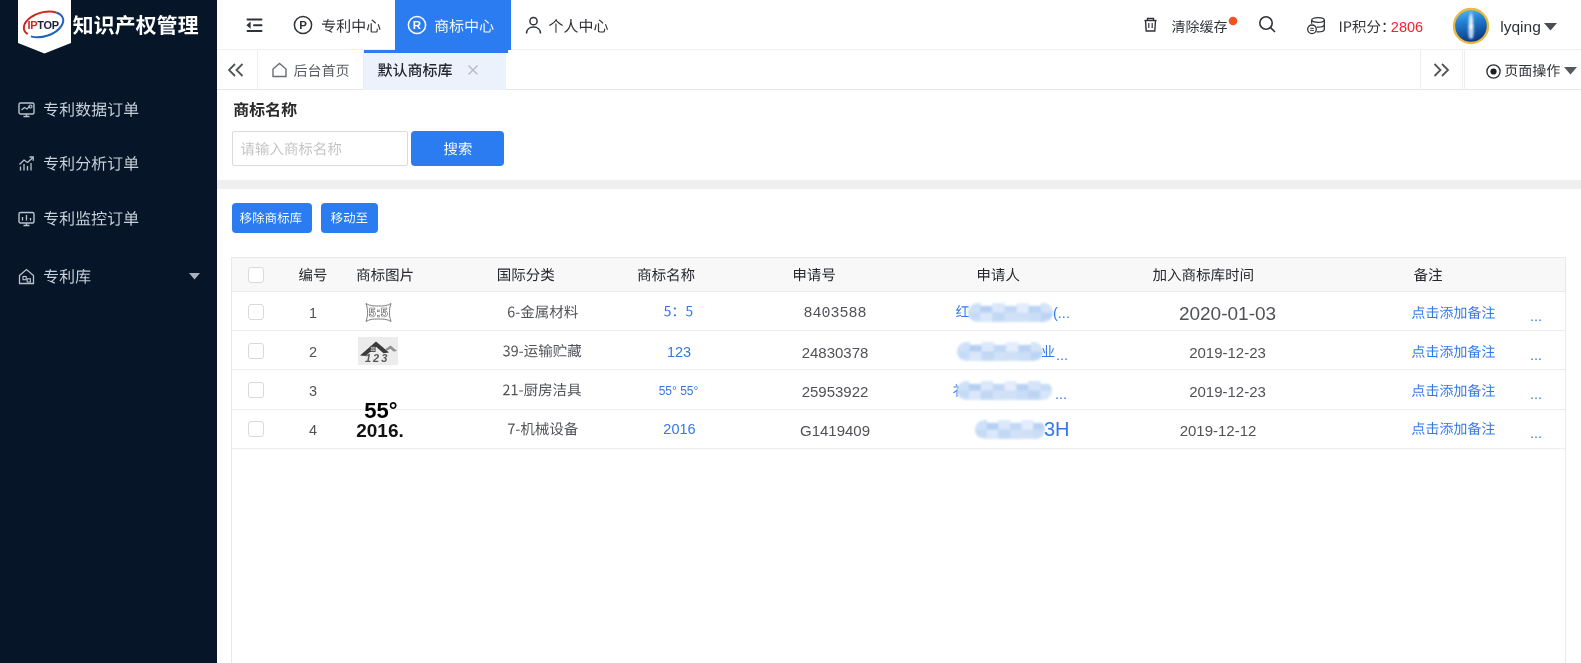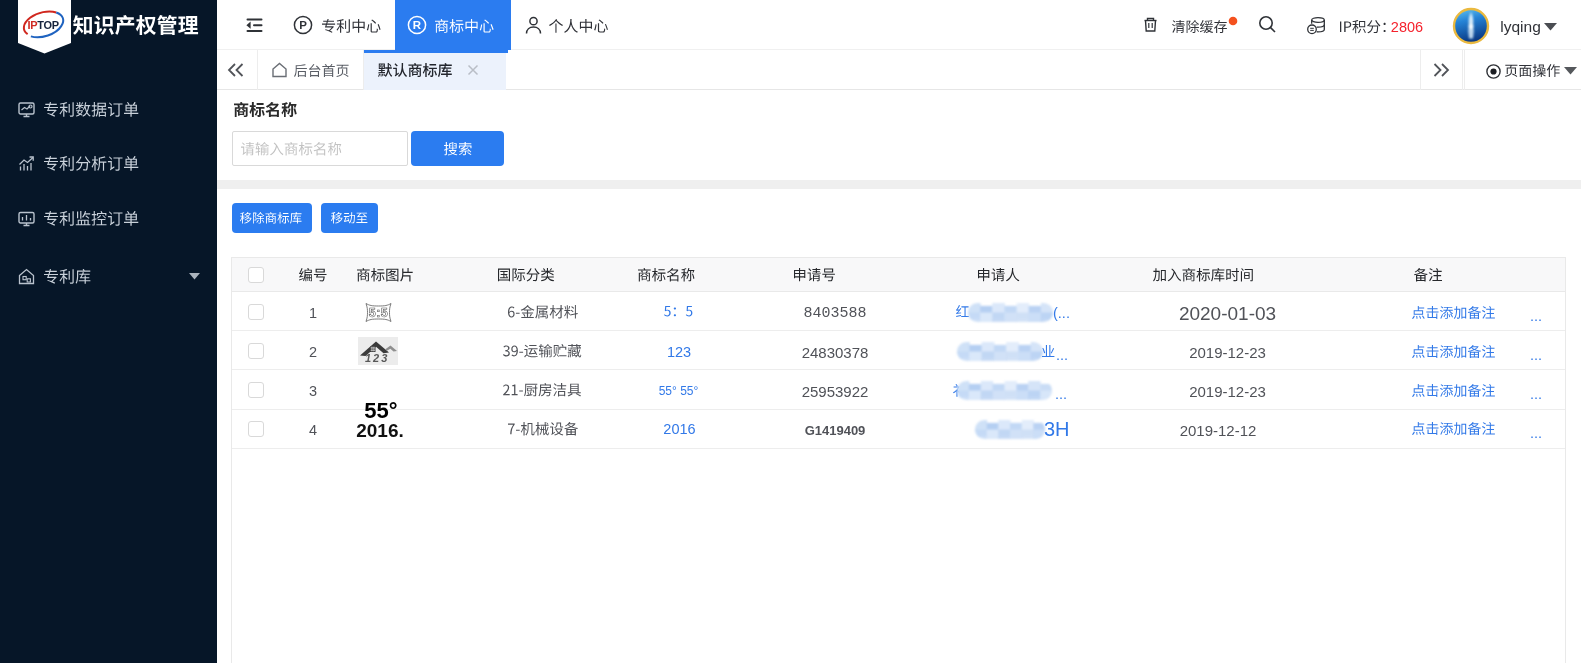--- a/index.html
+++ b/index.html
@@ -267,21 +267,21 @@
     </svg>
     <svg style="position:absolute;left:663.8px;top:306.3px;" width="30" height="12" viewBox="0 0 30 12">
       <path d="M3.3 10.4C5 10.4 6.7 9.2 6.7 6.9C6.7 4.7 5.2 3.7 3.6 3.7C2.9 3.7 2.5 3.8 2 4.1L2.3 1.1H6.1V0H1.2L0.8 4.8L1.5 5.2C2.1 4.8 2.5 4.6 3.2 4.6C4.5 4.6 5.3 5.5 5.3 7C5.3 8.5 4.4 9.4 3.2 9.4C2 9.4 1.2 8.8 0.6 8.2L0 9.1C0.7 9.8 1.7 10.4 3.3 10.4Z M10.9 3.5C11.5 3.5 12 3.1 12 2.4C12 1.8 11.5 1.4 10.9 1.4C10.3 1.4 9.8 1.8 9.8 2.4C9.8 3.1 10.3 3.5 10.9 3.5ZM10.9 10.3C11.5 10.3 12 9.9 12 9.3C12 8.6 11.5 8.2 10.9 8.2C10.3 8.2 9.8 8.6 9.8 9.3C9.8 9.9 10.3 10.3 10.9 10.3Z M25.1 10.4C26.8 10.4 28.4 9.2 28.4 6.9C28.4 4.7 27 3.7 25.3 3.7C24.7 3.7 24.2 3.8 23.8 4.1L24.1 1.1H27.9V0H22.9L22.6 4.8L23.3 5.2C23.9 4.8 24.3 4.6 25 4.6C26.3 4.6 27.1 5.5 27.1 7C27.1 8.5 26.2 9.4 24.9 9.4C23.7 9.4 23 8.8 22.4 8.2L21.8 9.1C22.5 9.8 23.4 10.4 25.1 10.4Z" fill="#3279e8"></path>
     </svg>
     <div style="position:absolute;left:679px;top:351.5px;transform:translate(-50%,-50%);font-size:14.5px;color:#3279e8;font-weight:normal;white-space:nowrap;line-height:1;">123</div>
     <div style="position:absolute;left:678.5px;top:390.5px;transform:translate(-50%,-50%);font-size:12px;color:#3279e8;font-weight:normal;white-space:nowrap;line-height:1;">55° 55°</div>
     <div style="position:absolute;left:679.5px;top:429px;transform:translate(-50%,-50%);font-size:14.5px;color:#3279e8;font-weight:normal;white-space:nowrap;line-height:1;">2016</div>
     <div style="position:absolute;left:835px;top:313px;transform:translate(-50%,-50%);font-size:15px;color:#505258;font-weight:normal;white-space:nowrap;line-height:1;font-family:Liberation Mono, monospace;">8403588</div>
     <div style="position:absolute;left:835px;top:352px;transform:translate(-50%,-50%);font-size:15px;color:#505258;font-weight:normal;white-space:nowrap;line-height:1;">24830378</div>
     <div style="position:absolute;left:835px;top:391px;transform:translate(-50%,-50%);font-size:15px;color:#505258;font-weight:normal;white-space:nowrap;line-height:1;">25953922</div>
-    <div style="position:absolute;left:835px;top:429.8px;transform:translate(-50%,-50%);font-size:13px;color:#505258;font-weight:bold;white-space:nowrap;line-height:1;">G1419409</div>
+    <div style="position:absolute;left:835px;top:429.8px;transform:translate(-50%,-50%);font-size:15px;color:#505258;font-weight:normal;white-space:nowrap;line-height:1;">G1419409</div>
     <svg style="position:absolute;left:956.0px;top:305.4px;" width="14" height="14" viewBox="0 0 14 14">
       <path d="M0.1 11 0.3 12.1C1.6 11.8 3.4 11.4 5.1 11L5 10C3.2 10.4 1.3 10.8 0.1 11ZM0.4 5.8C0.6 5.7 0.9 5.6 2.7 5.4C2.1 6.3 1.5 7 1.2 7.3C0.8 7.8 0.4 8.1 0.1 8.2C0.2 8.4 0.4 9 0.4 9.2C0.8 9 1.3 8.9 5.2 8.3C5.1 8.1 5.1 7.6 5.1 7.4L2 7.8C3.2 6.6 4.3 5.1 5.3 3.5L4.4 2.9C4.1 3.4 3.8 4 3.4 4.5L1.5 4.6C2.4 3.4 3.3 1.9 4 0.4L3 0C2.3 1.7 1.2 3.5 0.9 3.9C0.5 4.4 0.3 4.7 0 4.8C0.1 5.1 0.3 5.6 0.4 5.8ZM5.2 10.9V12H12.9V10.9H9.6V2.4H12.6V1.3H5.4V2.4H8.5V10.9Z" fill="#3279e8"></path>
     </svg>
     <svg class="abs" style="left:968px;top:303px;border-radius:9.5px;overflow:hidden;filter:blur(1.2px)" width="85" height="19" viewBox="0 0 85 19">
       <rect x="0.0" y="0.0" width="12.6" height="16.1" fill="#cfe1f7"></rect>
       <rect x="12.1" y="2.9" width="12.6" height="16.1" fill="#b5cff2"></rect>
       <rect x="24.3" y="0.0" width="12.6" height="16.1" fill="#dbe8fa"></rect>
       <rect x="36.4" y="2.9" width="12.6" height="16.1" fill="#c2d8f5"></rect>
       <rect x="48.6" y="0.0" width="12.6" height="16.1" fill="#e3edfb"></rect>
       <rect x="60.7" y="2.9" width="12.6" height="16.1" fill="#bad2f3"></rect>

